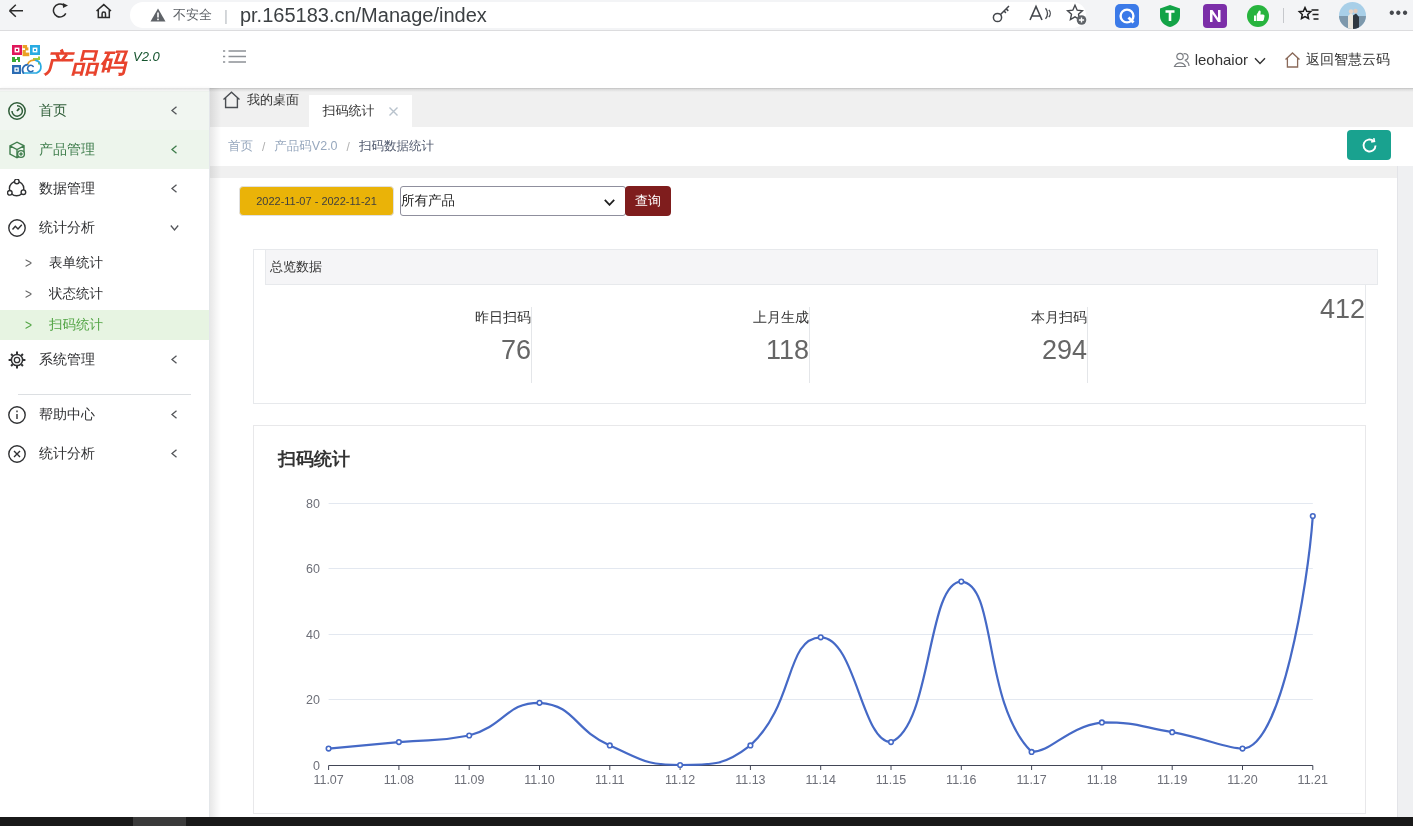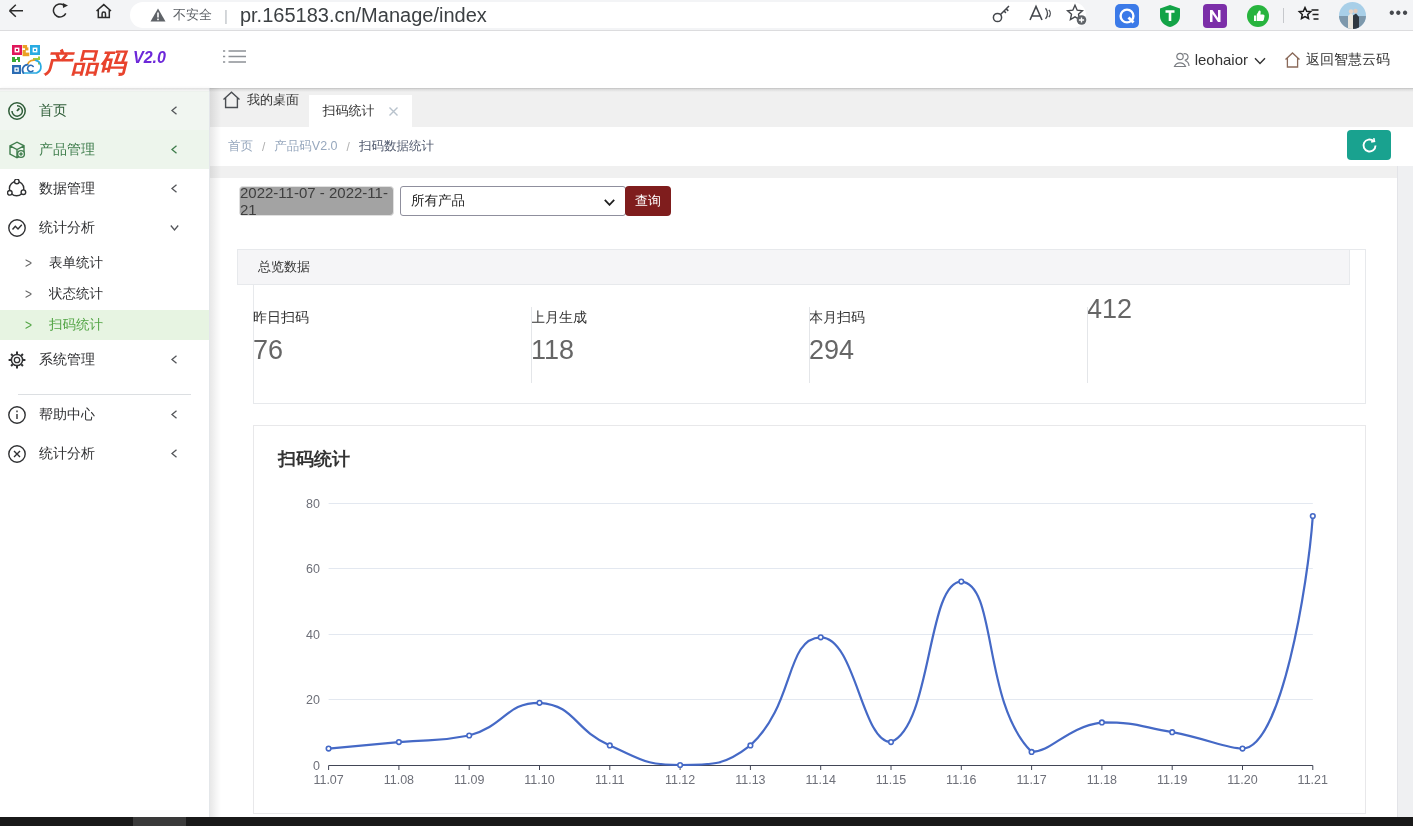--- a/index.html
+++ b/index.html
@@ -10,21 +10,21 @@
 
 #chrome{left:0;top:0;width:1413px;height:31px;background:#f3f4f6;border-bottom:1px solid #dcdcde}
 #pill{left:130px;top:2px;width:956px;height:26px;background:#fff;border-radius:13px}
 #urlwrap{left:150px;top:0;height:30px;display:flex;align-items:center;color:#5f6368;font-size:13px}
 #urlwrap .url{color:#3c4043;font-size:20px}
 #urlwrap .sep{color:#bdc1c6;margin:0 12px;font-size:15px}
 
 #header{left:0;top:31px;width:1413px;height:57px;background:#fff}
 #hdrshadow{left:0;top:88px;width:1413px;height:4px;background:linear-gradient(180deg,rgba(0,0,0,.13),rgba(0,0,0,0));z-index:40}
 #logotext{left:44px;top:45px;font-size:27px;font-weight:bold;font-style:italic;color:#e8432d;letter-spacing:0.5px}
-#logover{left:133px;top:49px;font-size:16px;font-weight:bold;font-style:italic;color:#6d28d9}
+#logover{left:133px;top:49px;font-size:13px;font-weight:normal;font-style:italic;color:#14532d}
 #hdr-right{right:23px;top:31px;height:57px;display:flex;align-items:center;color:#333;font-size:14px}
 
 #sidebar{left:0;top:88px;width:210px;height:729px;background:#fff;border-right:1px solid #e4e7ea;box-shadow:1px 0 3px rgba(0,0,0,.05)}
 .mitem{position:absolute;left:0;width:209px;height:39px;display:flex;align-items:center;font-size:14px;color:#303133}
 .mitem .mi{position:absolute;left:7px;width:20px;height:20px}
 .mitem .mt{position:absolute;left:39px}
 .mitem .chev{position:absolute;right:30px;width:9px;height:9px}
 .sub{position:absolute;left:0;width:209px;height:30px;display:flex;align-items:center;font-size:13.5px;color:#303133}
 .sub .arr{position:absolute;left:25px;font-size:12px;color:#666;transform:scaleY(1.15)}
 .sub .mt{position:absolute;left:49px}
@@ -38,27 +38,27 @@
 #crumb{left:228px;top:127px;height:39px;display:flex;align-items:center;font-size:12.5px}
 #crumb .g{color:#97a8be}
 #crumb .s{color:#b0b0b0;margin:0 9px;font-size:12px}
 #crumb .d{color:#515a6e}
 #refreshbtn{left:1347px;top:130px;width:44px;height:30px;background:#19a28f;border-radius:4px;display:flex;align-items:center;justify-content:center}
 
 #gap{left:210px;top:166px;width:1203px;height:12px;background:#f0f0f0}
 #scrollstrip{left:1397px;top:166px;width:16px;height:651px;background:#eff0f2;border-left:1px solid #e3e4e8}
 
 #main{left:210px;top:178px;width:1187px;height:639px;background:#fff}
-#dateinput{left:239px;top:186px;width:155px;height:30px;border:1px solid #e0e0e0;border-radius:4px;background:#a3a3a3;display:flex;align-items:center;justify-content:center;font-size:15px;color:#3f3f3f}
-#select{left:400px;top:186px;width:226px;height:30px;border:1px solid #8f8f9d;border-radius:3px;background:#fff;display:flex;align-items:center;font-size:13.5px;color:#1f1f1f;padding-left:10px}
+#dateinput{left:239px;top:186px;width:155px;height:30px;border:1px solid #e0e0e0;border-radius:4px;background:#eab308;display:flex;align-items:center;justify-content:center;font-size:11px;color:#3f3f3f}
+#select{left:400px;top:186px;width:226px;height:30px;border:1px solid #8f8f9d;border-radius:3px;background:#fff;display:flex;align-items:center;font-size:13.5px;color:#1f1f1f;}
 #querybtn{left:625px;top:186px;width:46px;height:30px;background:#7f1d1d;border-radius:4px;display:flex;align-items:center;justify-content:center;color:#fff;font-size:13px}
 
 #ovpanel{left:253px;top:249px;width:1113px;height:155px;border:1px solid #e7e9ec;background:#fff}
-#ovhead{left:237px;top:249px;width:1113px;height:36px;background:#f5f5f7;border:1px solid #e7e9ec;border-bottom:1px solid #e7e9ec;font-size:13px;color:#333;display:flex;align-items:center;padding-left:20px}
-.ovcol{position:absolute;top:285px;width:278px;height:119px;text-align:left}
+#ovhead{left:265px;top:249px;width:1113px;height:36px;background:#f5f5f7;border:1px solid #e7e9ec;border-bottom:1px solid #e7e9ec;font-size:13px;color:#333;display:flex;align-items:center;padding-left:4px}
+.ovcol{position:absolute;top:285px;width:278px;height:119px;text-align:right}
 .ovcol .lab{margin-top:23.5px;font-size:14px;color:#333}
 .ovcol .val{margin-top:8.5px;font-size:27px;color:#666}
 .ovsep{position:absolute;top:307px;width:1px;height:76px;background:#e4e6e9}
 
 #chpanel{left:253px;top:425px;width:1113px;height:389px;border:1px solid #e8e8ea;background:#fff}
 #chtitle{left:278px;top:447px;font-size:18px;font-weight:bold;color:#333}
 
 #taskbar{left:0;top:817px;width:1413px;height:9px;background:#191919}
 #taskseg{left:133px;top:817px;width:53px;height:9px;background:#3a3a3a}
 </style>

